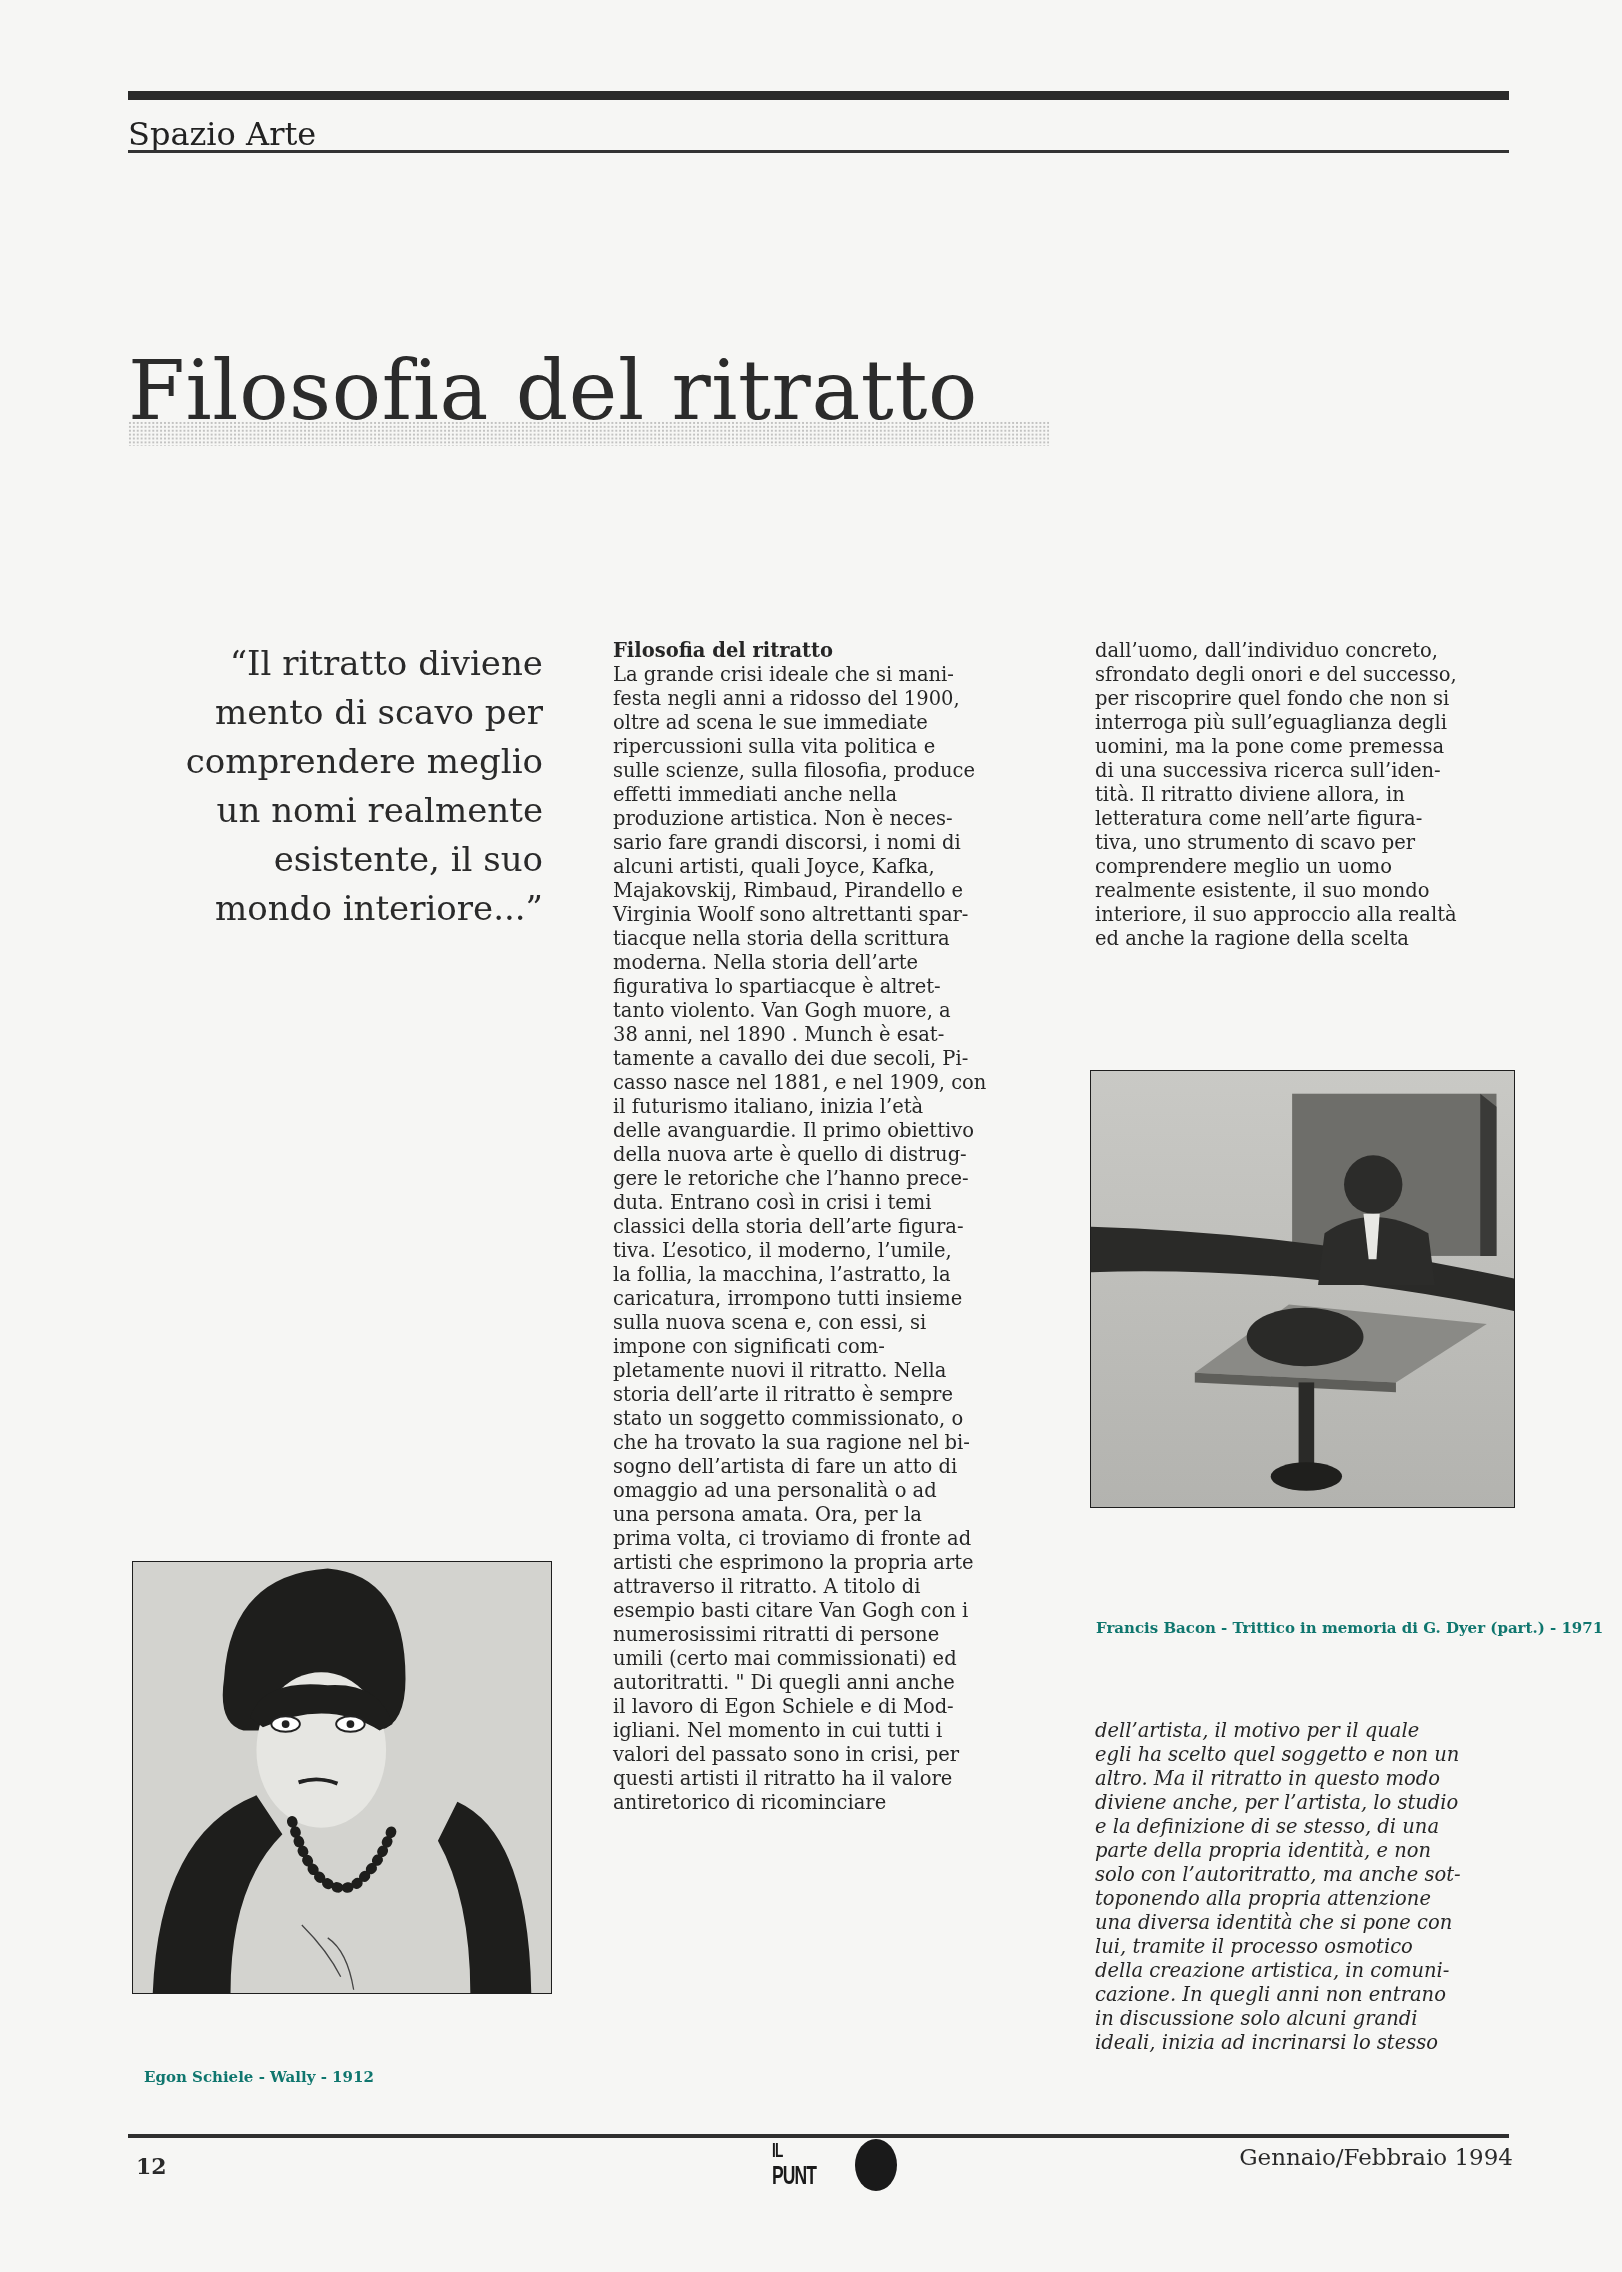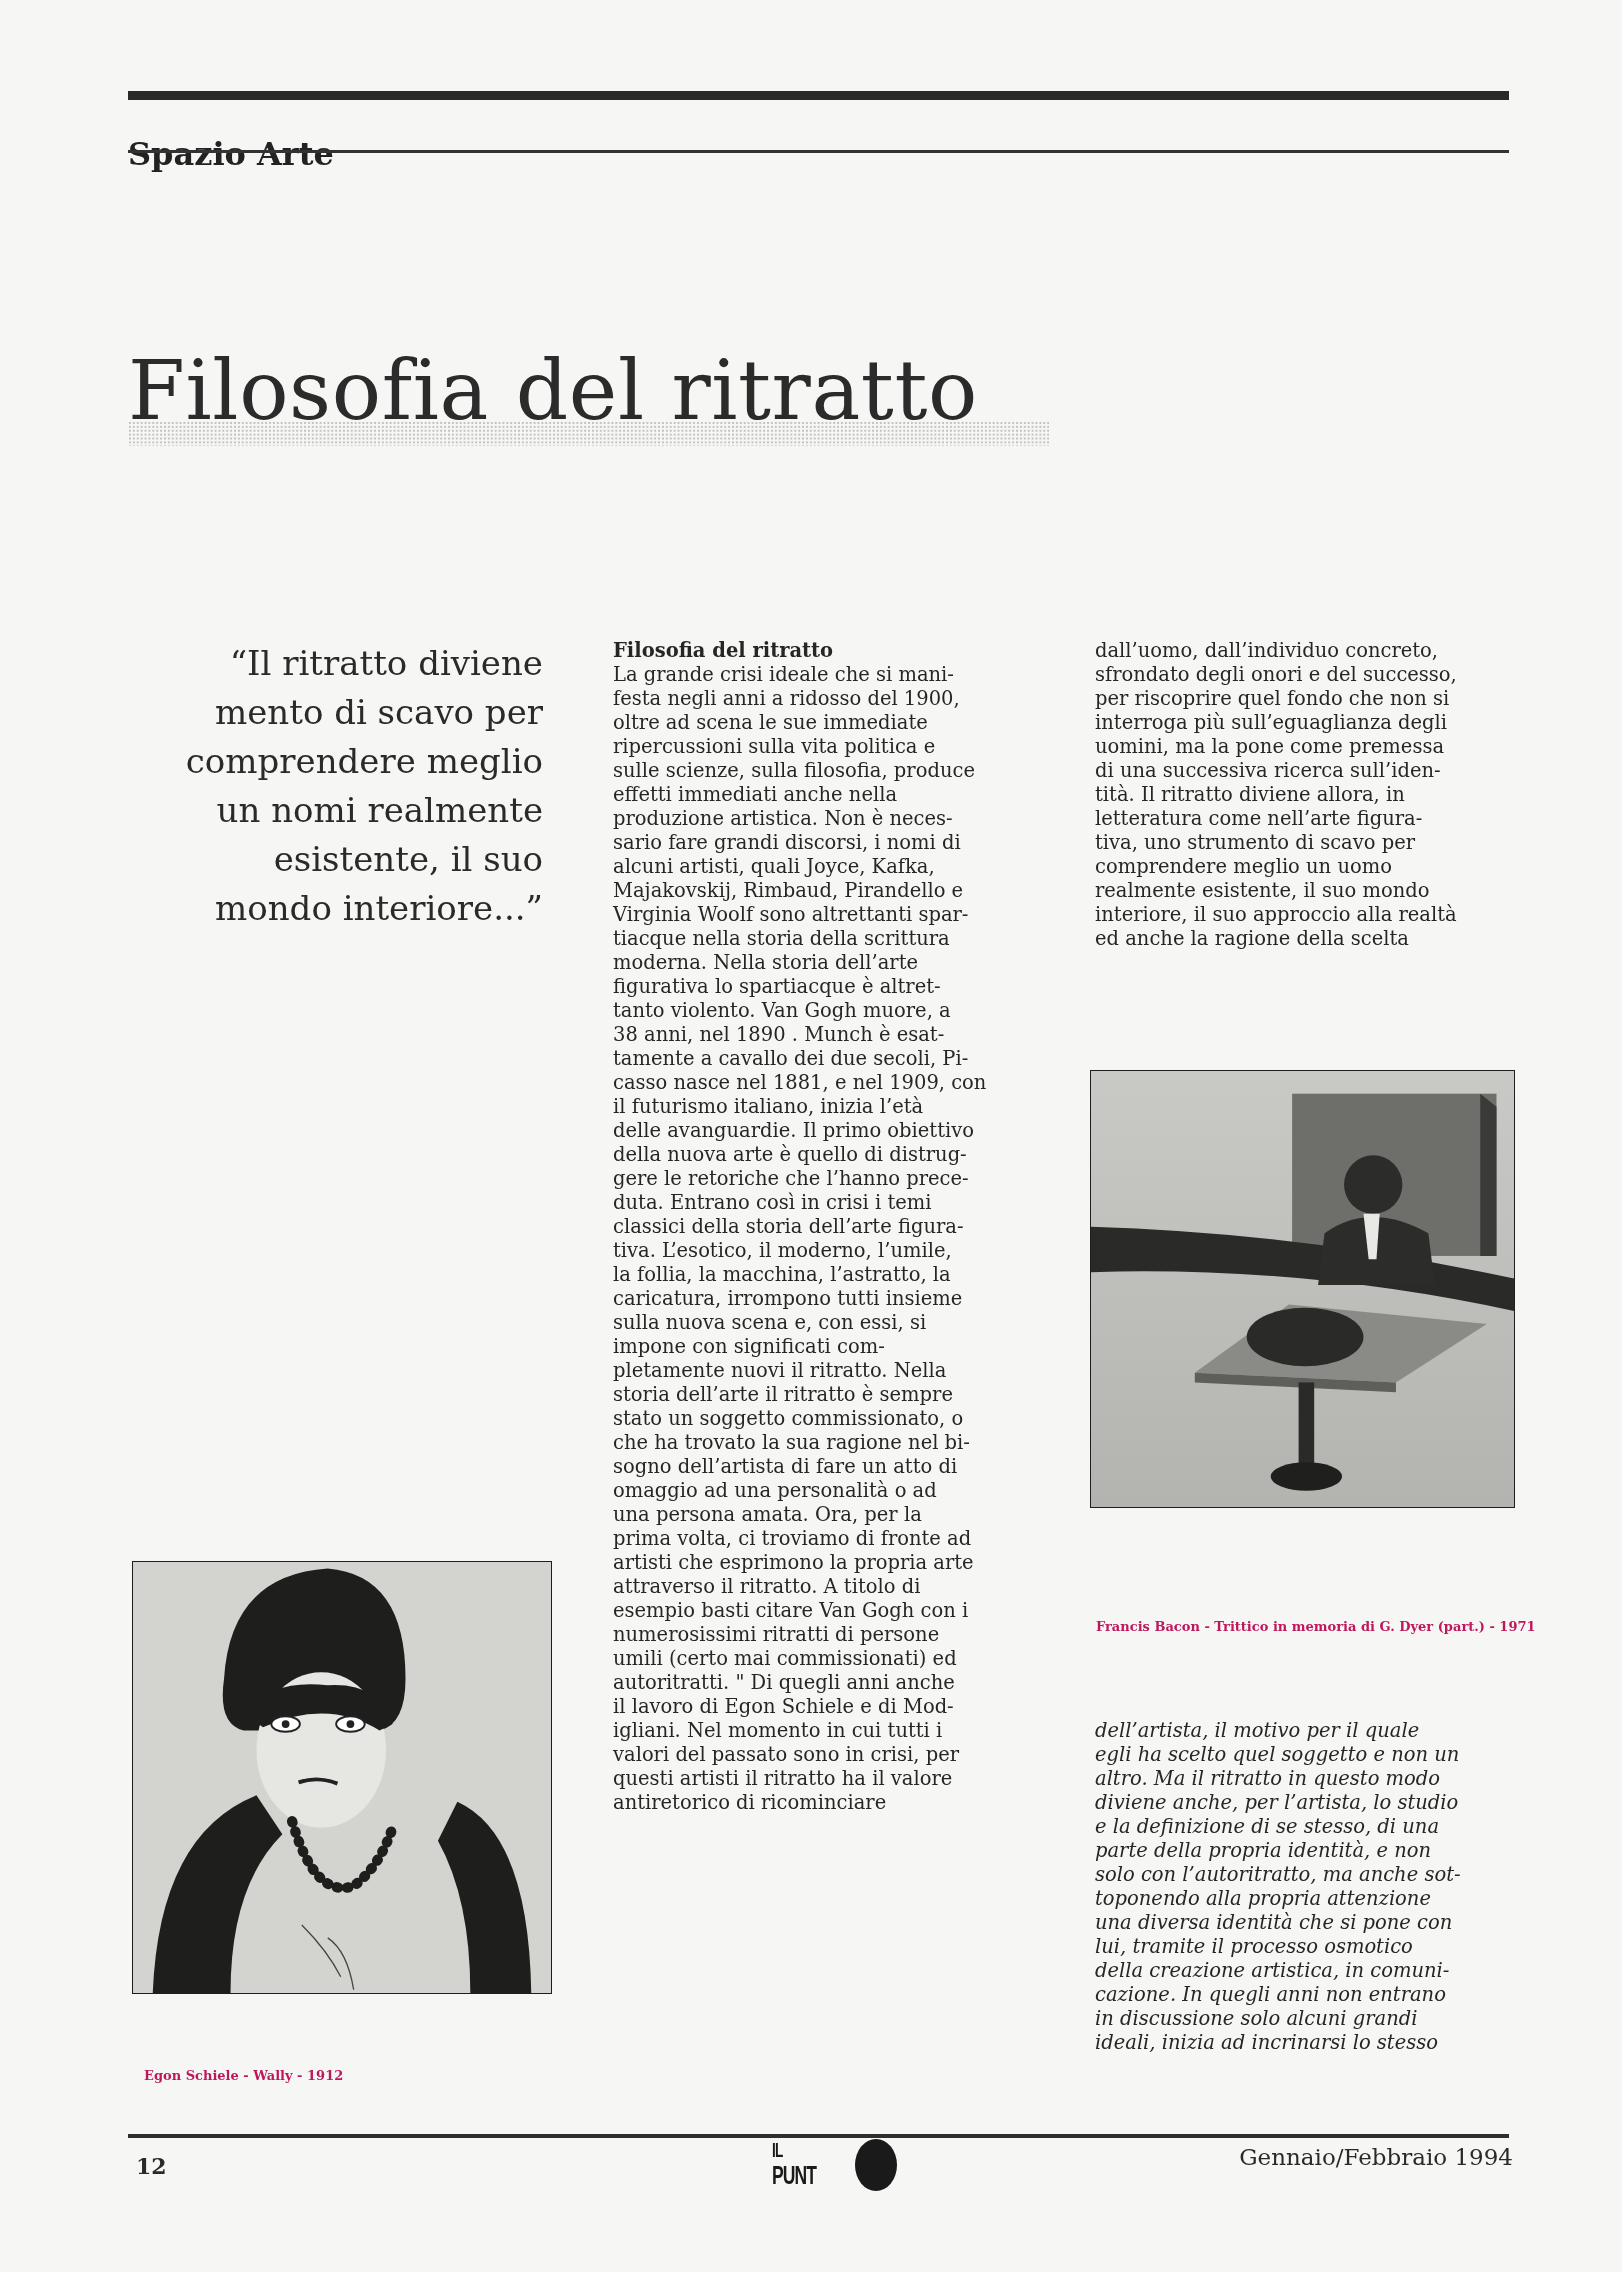--- a/index.html
+++ b/index.html
@@ -7,42 +7,42 @@
     width: 1623px; height: 2273px;
     background: #f6f6f4;
     position: relative; overflow: hidden;
     font-family: "DejaVu Serif", "Liberation Serif", serif;
     color: #262626;
   }
   
   .ghost { position: absolute; color: #e2e2e0; font-family: "Liberation Sans", sans-serif; font-weight: bold; white-space: nowrap; }
 
   .top-rule { position: absolute; left: 128px; top: 91px; width: 1381px; height: 9px; background: #2a2a2a; }
-  .section-label { position: absolute; left: 128px; top: 115px; font-family: "DejaVu Serif", serif; font-weight: bold; font-size: 32px; color: #222; margin-top: 20px; }
+  .section-label { position: absolute; left: 128px; top: 115px; font-family: "DejaVu Serif", serif; font-weight: normal; font-size: 32px; color: #222; }
   .section-rule { position: absolute; left: 128px; top: 150px; width: 1381px; height: 2.6px; background: #333; }
 
   .headline-wrap { position: absolute; left: 128px; top: 350px; }
   .headline { font-family: "DejaVu Serif", serif; font-size: 82px; font-weight: normal; color: #2b2b2b; letter-spacing: 0.6px; line-height: 1; position: relative; z-index: 2; }
   .headline-shade { position: absolute; left: 0; top: 71px; width: 921px; height: 25px;
     background-image: radial-gradient(#999 0.6px, transparent 0.8px); background-size: 3.9px 3.9px; z-index: 1; }
 
   .pull-quote { position: absolute; left: 128px; top: 639px; width: 415px; text-align: right;
     font-family: "DejaVu Serif", serif; font-size: 34px; line-height: 49px; color: #2a2a2a; }
 
   .col { position: absolute; font-family: "DejaVu Serif", serif; font-size: 19.5px; line-height: 24px; color: #262626; }
   .col p { margin: 0; white-space: nowrap; }
   .col-mid { left: 613px; top: 639px; width: 402px; }
   .col-right-a { left: 1095px; top: 639px; width: 415px; }
   .col-right-b { left: 1095px; top: 1719px; width: 415px; font-style: italic; }
   .subhead { font-weight: bold; }
 
   .figure { position: absolute; border: 1.9px solid #1e1e1e; overflow: hidden; }
   .fig-schiele { left: 132px; top: 1561px; width: 418px; height: 431px; background: #cfcfcb; }
   .fig-bacon { left: 1090px; top: 1070px; width: 423px; height: 436px; background: #bdbdb9; }
-  .caption { position: absolute; font-family: "DejaVu Serif", serif; font-weight: bold; font-size: 13px; color: #be185d; white-space: nowrap; }
+  .caption { position: absolute; font-family: "DejaVu Serif", serif; font-weight: bold; font-size: 15px; color: #0f766e; white-space: nowrap; }
   .cap-schiele { left: 144px; top: 2068px; }
   .cap-bacon { left: 1096px; top: 1619px; }
 
   .bottom-rule { position: absolute; left: 128px; top: 2134px; width: 1381px; height: 3.9px; background: #2f2f2f; }
   .page-num { position: absolute; left: 136px; top: 2153px; font-size: 22px; font-weight: bold; color: #2a2a2a; }
   .logo { position: absolute; left: 772px; top: 2138px; width: 136px; height: 52px; }
   .logo-il { position: absolute; left: 0; top: 1.3px; font-family: "Liberation Sans", sans-serif; font-weight: bold; font-size: 19.5px; letter-spacing: -1.3px; color: #1a1a1a; transform: scaleX(0.7); transform-origin: left; }
   .logo-punt { position: absolute; left: 0; top: 23px; font-family: "Liberation Sans", sans-serif; font-weight: bold; font-size: 25px; letter-spacing: -1.3px; color: #1a1a1a; transform: scaleX(0.7); transform-origin: left; }
   .logo-dot { position: absolute; left: 83px; top: 1.3px; width: 42px; height: 52px; border-radius: 50%; background: #1a1a1a; }
   .issue-date { position: absolute; right: 110px; top: 2144px; font-size: 23px; color: #2a2a2a; }

